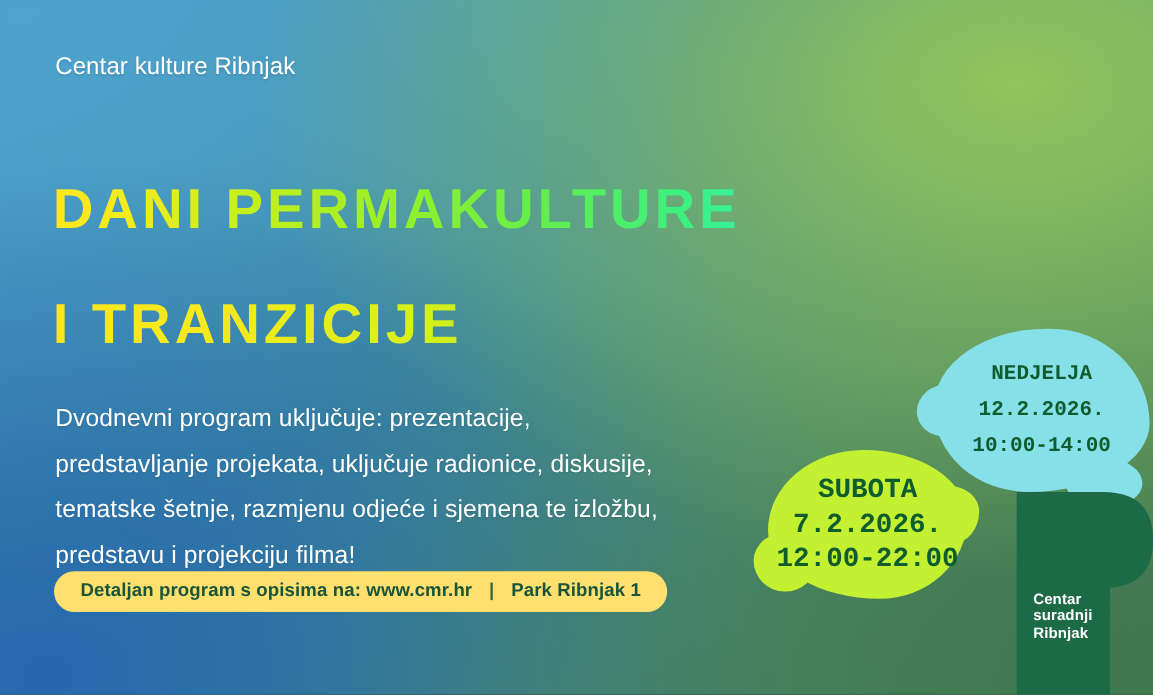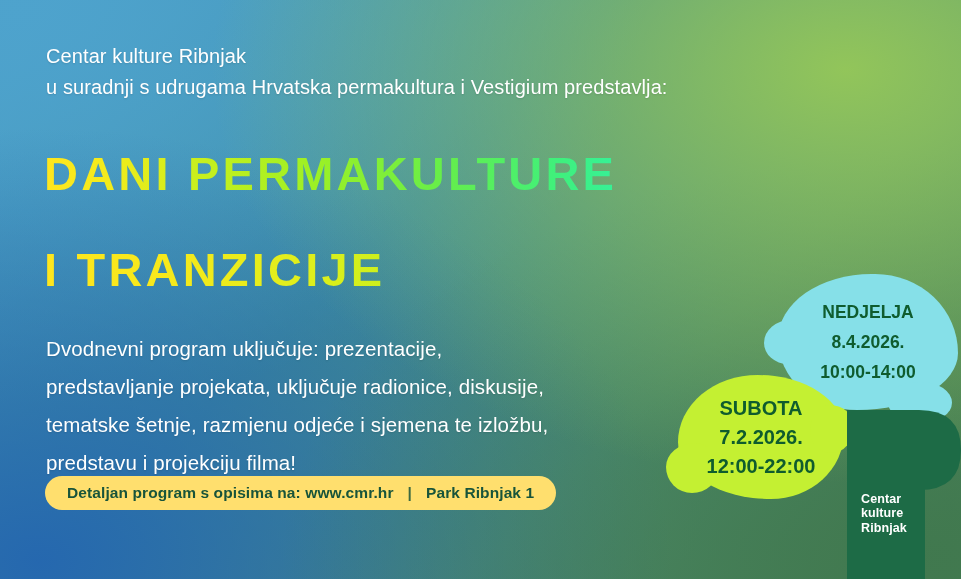--- a/index.html
+++ b/index.html
@@ -110,21 +110,21 @@
   .blob {
     position: absolute;
     display: flex;
     flex-direction: column;
     align-items: center;
     justify-content: center;
     color: #0f5c2e;
     font-weight: 700;
     text-align: center;
   }
-  .blob span { display: block; }
+  .blob span { display: block; font-family: Liberation Mono, monospace; }
 
   .blob-sunday {
     left: 778px;
     top: 274px;
     width: 180px;
     height: 136px;
     background: #86e0e8;
     font-size: 17.5px;
     line-height: 30px;
     border-radius: 52% 46% 56% 44% / 48% 58% 42% 52%;
@@ -147,26 +147,26 @@
     right: 6px;
     bottom: -12px;
     width: 64px;
     height: 40px;
     background: #86e0e8;
     border-radius: 50% 50% 46% 54% / 46% 54% 50% 50%;
     z-index: -1;
   }
 
   .blob-saturday {
-    left: 678px;
+    left: 640px;
     top: 375px;
     width: 166px;
     height: 124px;
     background: #c4f032;
-    font-size: 20px;
+    font-size: 23px;
     line-height: 29px;
     border-radius: 48% 52% 44% 56% / 54% 46% 54% 46%;
     z-index: 4;
   }
   .blob-saturday::before {
     content: "";
     position: absolute;
     left: -12px;
     bottom: 6px;
     width: 52px;
@@ -212,21 +212,20 @@
   }
   .logo-text span { display: block; }
 </style>
 </head>
 <body>
 
 <div class="poster">
 
   <div class="kicker">
     <span class="l1">Centar kulture Ribnjak</span>
-    <span class="l2">u suradnji s udrugama Hrvatska permakultura i Vestigium predstavlja:</span>
   </div>
 
   <h1 class="title">
     <span class="line line1">DANI PERMAKULTURE</span>
     <span class="line line2">I TRANZICIJE</span>
   </h1>
 
   <div class="body-copy">
     <span>Dvodnevni program uključuje: prezentacije,</span>
     <span>predstavljanje projekata, uključuje radionice, diskusije,</span>
@@ -235,35 +234,35 @@
   </div>
 
   <div class="footer-pill">
     <span>Detaljan program s opisima na: www.cmr.hr</span>
     <span class="sep">|</span>
     <span>Park Ribnjak 1</span>
   </div>
 
   <div class="blob blob-sunday">
     <span>NEDJELJA</span>
-    <span>8.4.2026.</span>
+    <span>12.2.2026.</span>
     <span>10:00-14:00</span>
   </div>
 
   <div class="blob blob-saturday">
     <span>SUBOTA</span>
     <span>7.2.2026.</span>
     <span>12:00-22:00</span>
   </div>
 
   <div class="logo">
     <svg class="logo-mark" viewBox="0 0 114 169" preserveAspectRatio="none">
       <path d="M0 0 H72 Q114 0 114 40 Q114 80 72 80 H0 Z" fill="#1d6b46"></path>
       <rect x="0" y="74" width="78" height="95" fill="#1d6b46"></rect>
     </svg>
     <div class="logo-text">
       <span>Centar</span>
-      <span>kulture</span>
+      <span>suradnji</span>
       <span>Ribnjak</span>
     </div>
   </div>
 
 </div>
 
 </body></html>

